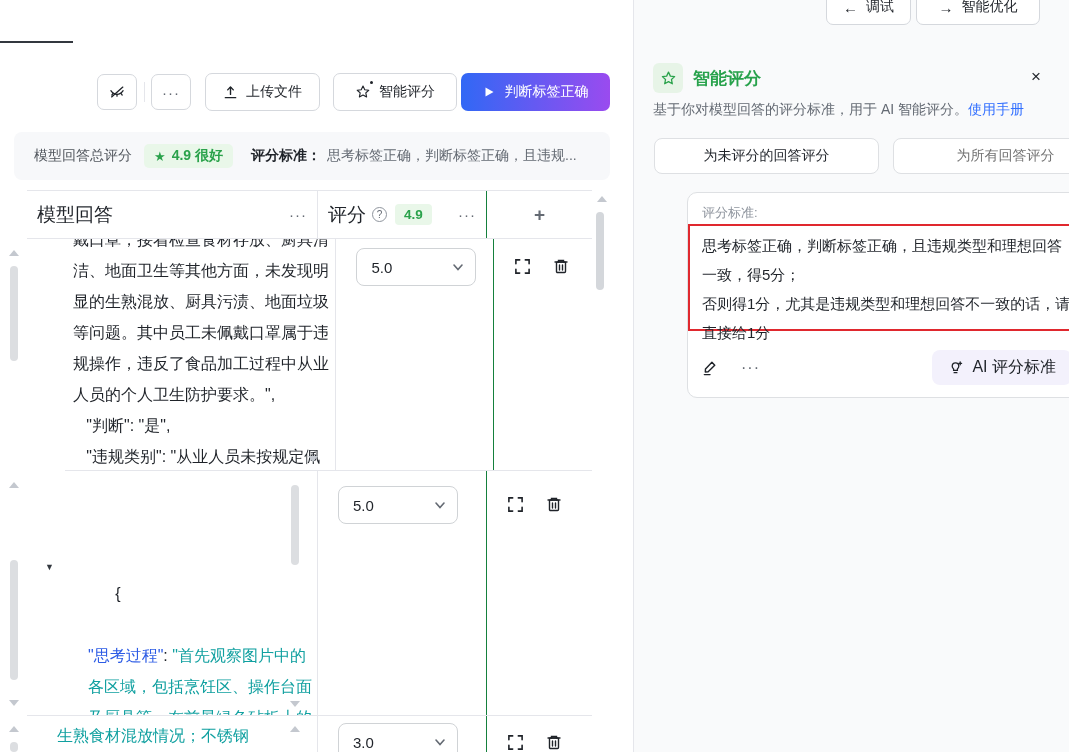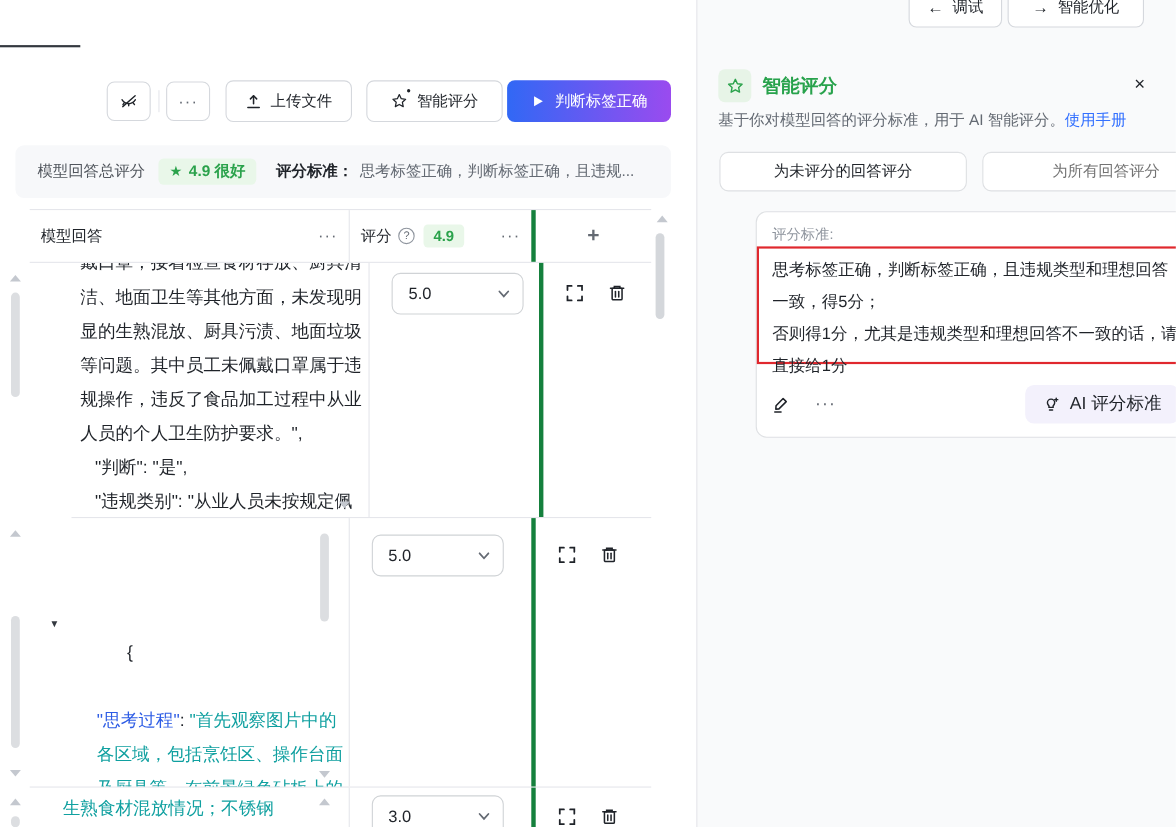--- a/index.html
+++ b/index.html
@@ -38,25 +38,25 @@
   .badge { display:flex; align-items:center; gap:6px; background:#e9f7e9; border-radius:5px;
     padding:3px 10px; color:#2aa24b; font-size:14px; font-weight:700; }
   .badge .star { font-size:13px; font-weight:400; }
   .sum-crit { font-size:14px; color:#1f2329; font-weight:700; white-space:nowrap; }
   .sum-prev { font-size:14px; color:#646a73; white-space:nowrap; overflow:hidden; font-weight:400; }
 
   
   .table { left:27px; top:190px; width:565px; height:562px; border-top:1px solid #e5e6eb; }
   .trow { display:flex; border-bottom:1px solid #e5e6eb; }
   .c-text { width:291px; border-right:1px solid #e5e6eb; position:relative; overflow:hidden; }
-  .c-score { width:169px; border-right:4px solid #15803d; position:relative; }
+  .c-score { width:169px; border-right:1px solid #15803d; position:relative; }
   .c-act { width:105px; position:relative; }
   .thead { height:48px; }
   .thead .c-text,.thead .c-score { display:flex; align-items:center; padding:0 10px; overflow:visible; }
-  .th-label { font-size:14px; color:#1f2329; }
+  .th-label { font-size:19px; color:#1f2329; }
   .dots { color:#646a73; font-size:15px; letter-spacing:1px; margin-left:auto; cursor:pointer; }
   .help { width:15px; height:15px; border:1px solid #8f959e; border-radius:50%; color:#646a73;
     font-size:10px; display:inline-flex; align-items:center; justify-content:center; margin-left:6px; }
   .score-badge { background:#e9f7e9; color:#2aa24b; font-size:13.5px; font-weight:700;
     border-radius:4px; padding:3px 9px; margin-left:8px; }
   .plus { width:100%; text-align:center; color:#646a73; font-size:19px; font-weight:700; cursor:pointer; }
 
   .cell-body { padding:0 0 0 8px; font-size:16px; line-height:31px; white-space:pre-wrap;
     word-break:break-all; color:#1f2329; }
   .r1 .cell-body { margin-top:-15px; }

